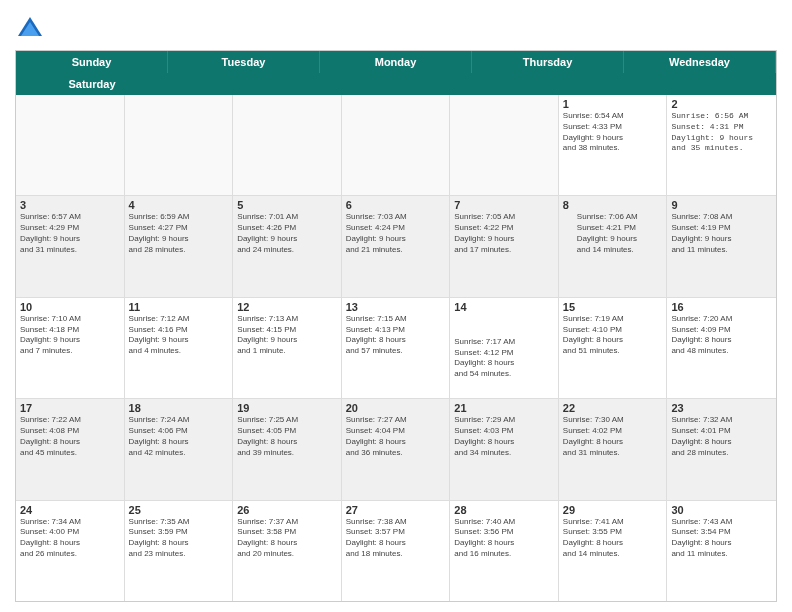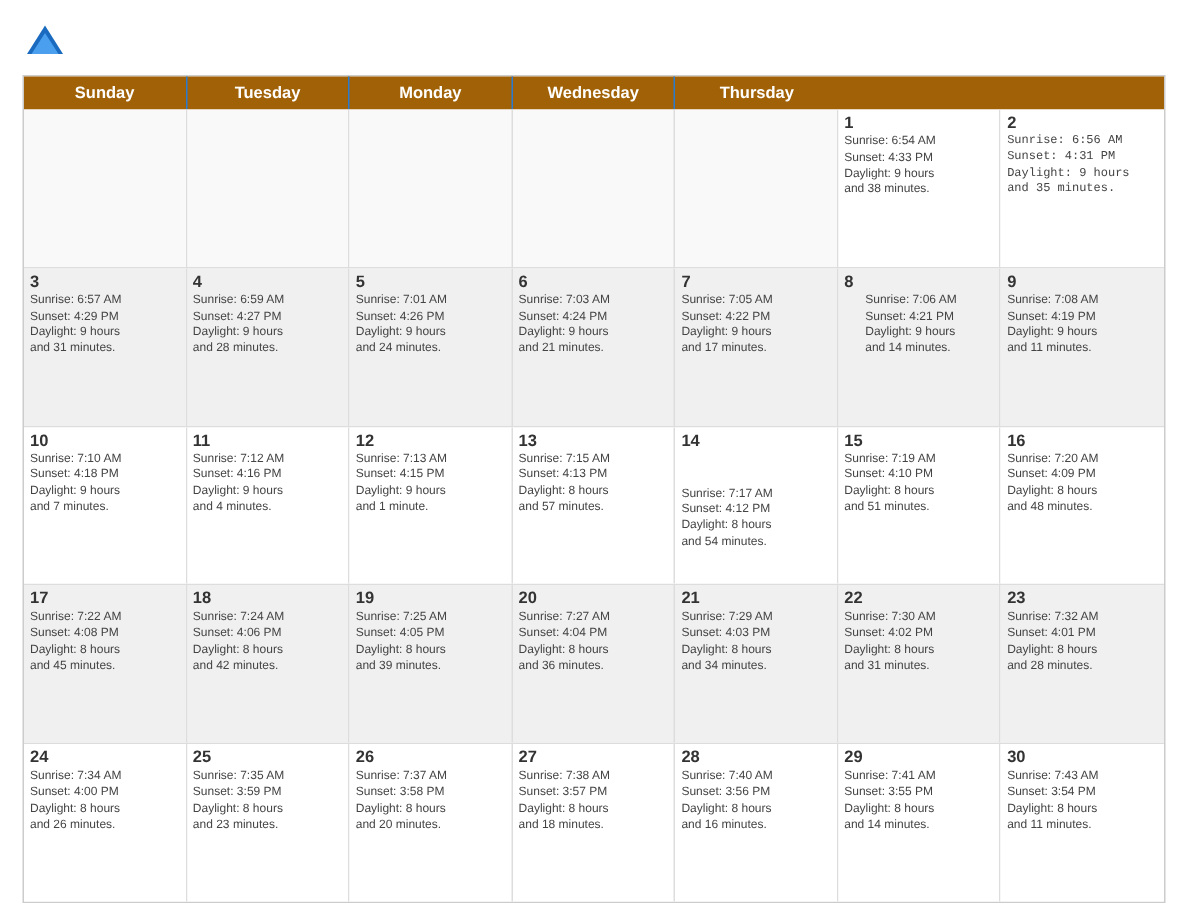--- a/index.html
+++ b/index.html
@@ -61,22 +61,22 @@
       color: #555;
     }
     .calendar {
       flex: 1;
       display: flex;
       flex-direction: column;
       border: 1px solid #ccc;
     }
     .cal-header {
       display: grid;
-      grid-template-columns: repeat(7, 1fr);
-      background: #a16207;
+      grid-template-columns: repeat(5, 1fr);
+      background: #0f766e;
     }
     .cal-header-cell {
       color: white;
       font-size: 11px;
       font-weight: bold;
       text-align: center;
       padding: 5px 2px;
       border-right: 1px solid #2a7bcf;
     }
     .cal-header-cell:last-child { border-right: none; }
@@ -135,22 +135,23 @@
       <div class="month-title"></div>
       <div class="subtitle"></div>
     </div>
   </div>
 
   <div class="calendar">
     <div class="cal-header">
     <div class="cal-header-cell">Sunday</div>
         <div class="cal-header-cell">Tuesday</div>
         <div class="cal-header-cell">Monday</div>
+        <div class="cal-header-cell">Thursday</div>
         <div class="cal-header-cell">Wednesday</div>
-        <div class="cal-header-cell">Thursday</div>
+        <div class="cal-header-cell">Saturday</div>
       </div>
     <div class="cal-body">
     <div class="cal-row">
           <div class="cal-cell empty"></div>
           <div class="cal-cell empty"></div>
           <div class="cal-cell empty"></div>
           <div class="cal-cell empty"></div>
           <div class="cal-cell empty"></div>
           <div class="cal-cell">
             <span class="day-num">1</span>

